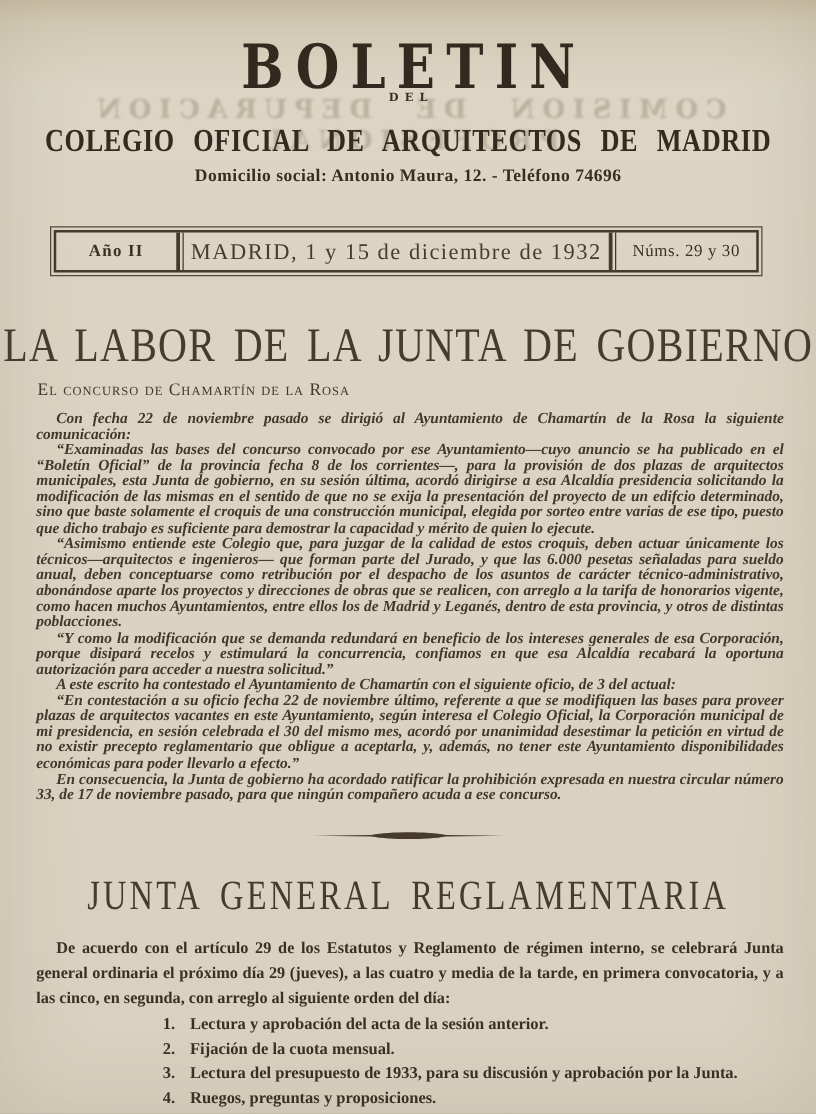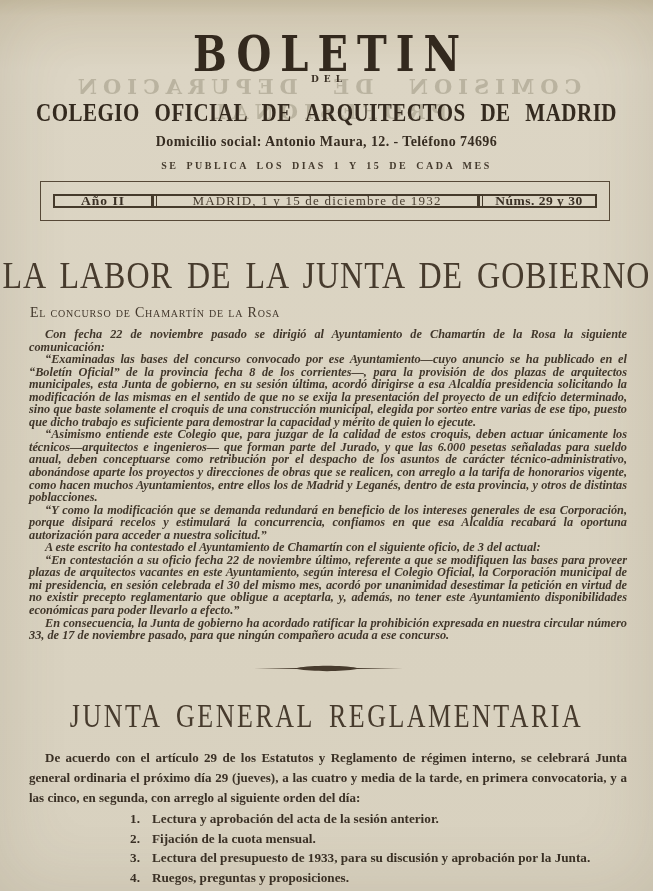--- a/index.html
+++ b/index.html
@@ -59,36 +59,36 @@
   .publica{
     top:160px;
     font-weight:bold;font-size:10px;letter-spacing:2.5px;word-spacing:3px;
     color:#453b2e;
   }
 
   
   .issue-box{
     position:absolute;top:181px;left:40px;width:570px;height:40px;
     border:1px solid #564837;
-    padding:12px;
+    padding:2px;
     box-sizing:border-box;
   }
   .issue-inner{
     border:2px solid #453a2b;
     height:100%;
     display:flex;align-items:stretch;
     box-sizing:border-box;
   }
   .issue-cell{
     display:flex;align-items:center;justify-content:center;
     font-size:13.5px;color:#3b3126;
   }
   .issue-cell.year{width:96px;font-weight:bold;letter-spacing:1px;}
-  .issue-cell.date{flex:1;font-size:13px;letter-spacing:1.2px;color:#473c2f;}
-  .issue-cell.nums{width:112px;font-weight:bold;letter-spacing:.5px;text-align:center;}
+  .issue-cell.date{flex:1;font-size:18px;letter-spacing:1.2px;color:#473c2f;}
+  .issue-cell.nums{width:112px;font-weight:normal;letter-spacing:.5px;text-align:center;}
   .issue-sep{
     width:6px;
     border-left:3px solid #453a2b;
     border-right:1px solid #453a2b;
     box-sizing:border-box;
   }
 
   
   .title1{
     top:256px;
@@ -150,21 +150,20 @@
 <body>
 
 <div class="page">
 
   <div class="bleed">COMISION DE DEPURACION PROFESIONAL</div>
 
   <div class="centered boletin">BOLETIN</div>
   <div class="centered del">DEL</div>
   <div class="centered colegio">COLEGIO OFICIAL DE ARQUITECTOS DE MADRID</div>
   <div class="centered domicilio">Domicilio social: Antonio Maura, 12. - Teléfono 74696</div>
-  <div class="centered publica">SE PUBLICA LOS DIAS 1 Y 15 DE CADA MES</div>
 
   <div class="issue-box">
     <div class="issue-inner">
       <div class="issue-cell year">Año II</div>
       <div class="issue-sep"></div>
       <div class="issue-cell date">MADRID, 1 y 15 de diciembre de 1932</div>
       <div class="issue-sep"></div>
       <div class="issue-cell nums">Núms. 29 y 30</div>
     </div>
   </div>

